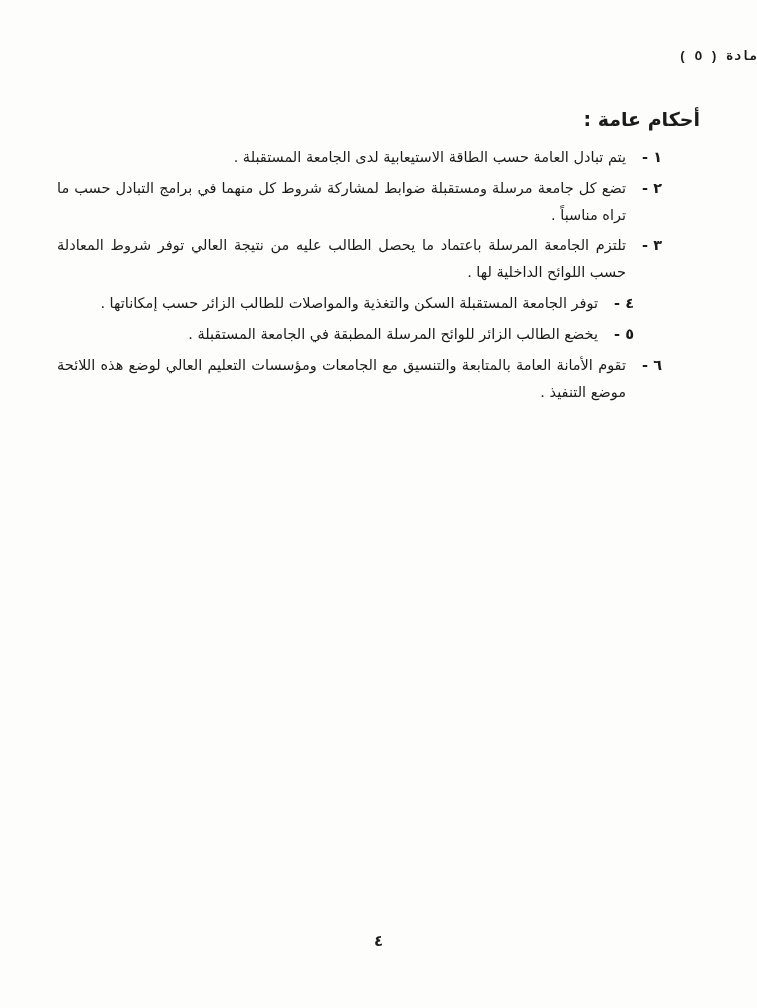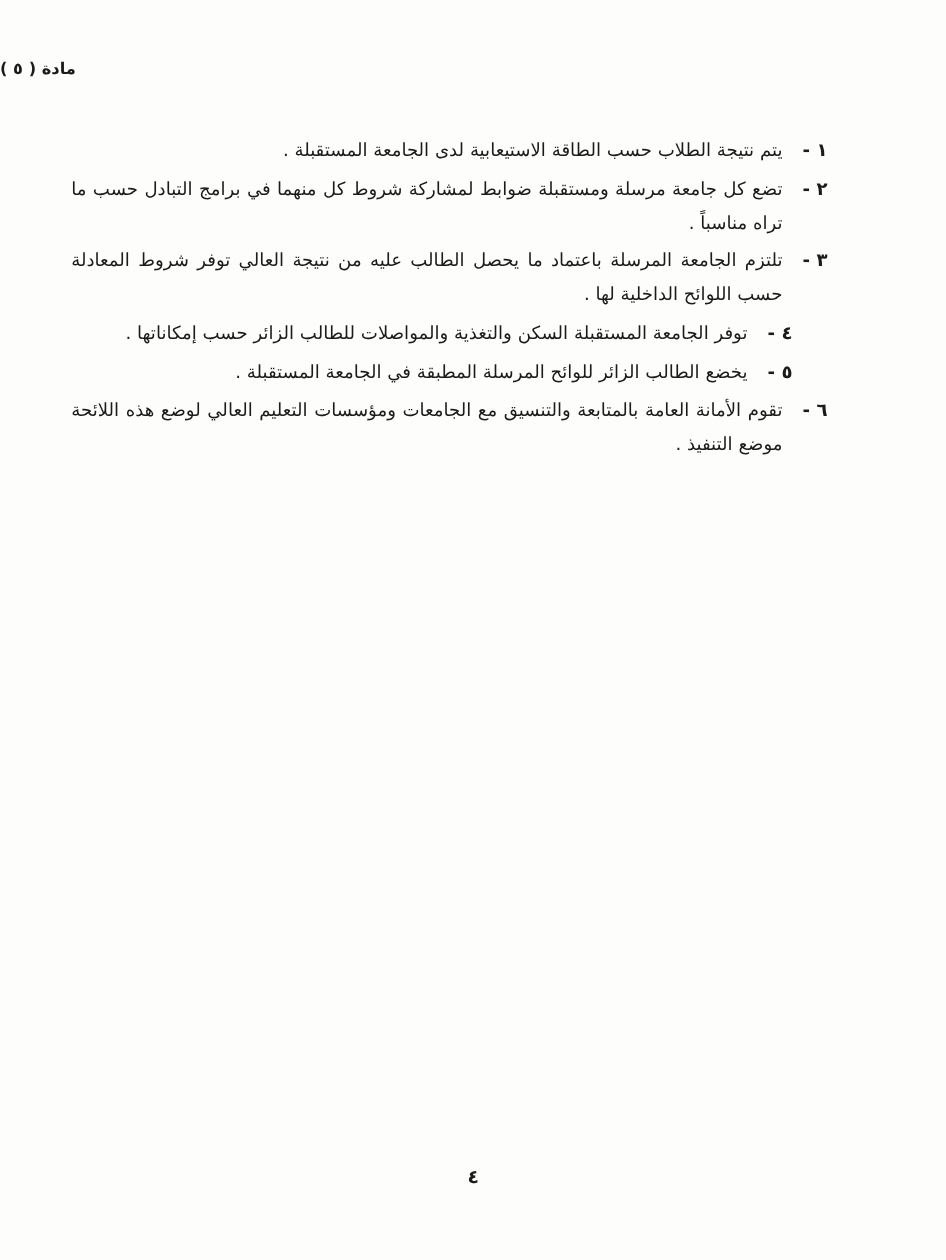--- a/index.html
+++ b/index.html
@@ -16,27 +16,28 @@
     margin: 0 auto;
     background: #fdfdfc;
     color: #1b1b1b;
     direction: rtl;
     overflow: hidden;
   }
 
   .doc-header {
     position: absolute;
     top: 48px;
-    left: 0;
+    left: 13px;
     right: 0;
-    text-align: left;
+    text-align: right;
     font-size: 13px;
     font-weight: bold;
     letter-spacing: 1px;
     direction: rtl;
+    font-family: Liberation Mono, monospace;
   }
 
   .content {
     position: absolute;
     top: 108px;
     right: 57px;
     left: 57px;
     direction: rtl;
   }
 
@@ -89,26 +90,27 @@
 </style>
 </head>
 <body>
 
 <div class="page">
 
   <div class="doc-header">مادة ( ٥ )</div>
 
   <div class="content">
 
+    <div class="section-title">أحكام عامة :</div>
 
     <div class="items">
 
       <div class="doc-item">
         <span class="item-num">١ -</span>
-        <span class="item-text">يتم نتيجة الطلاب حسب الطاقة الاستيعابية لدى الجامعة المستقبلة .</span>
+        <span class="item-text">يتم تبادل العامة حسب الطاقة الاستيعابية لدى الجامعة المستقبلة .</span>
       </div>
 
       <div class="doc-item">
         <span class="item-num">٢ -</span>
         <span class="item-text">تضع كل جامعة مرسلة ومستقبلة ضوابط لمشاركة شروط كل منهما في برامج التبادل حسب ما تراه مناسباً .</span>
       </div>
 
       <div class="doc-item">
         <span class="item-num">٣ -</span>
         <span class="item-text">تلتزم الجامعة المرسلة باعتماد ما يحصل الطالب عليه من نتيجة العالي توفر شروط المعادلة حسب اللوائح الداخلية لها .</span>

